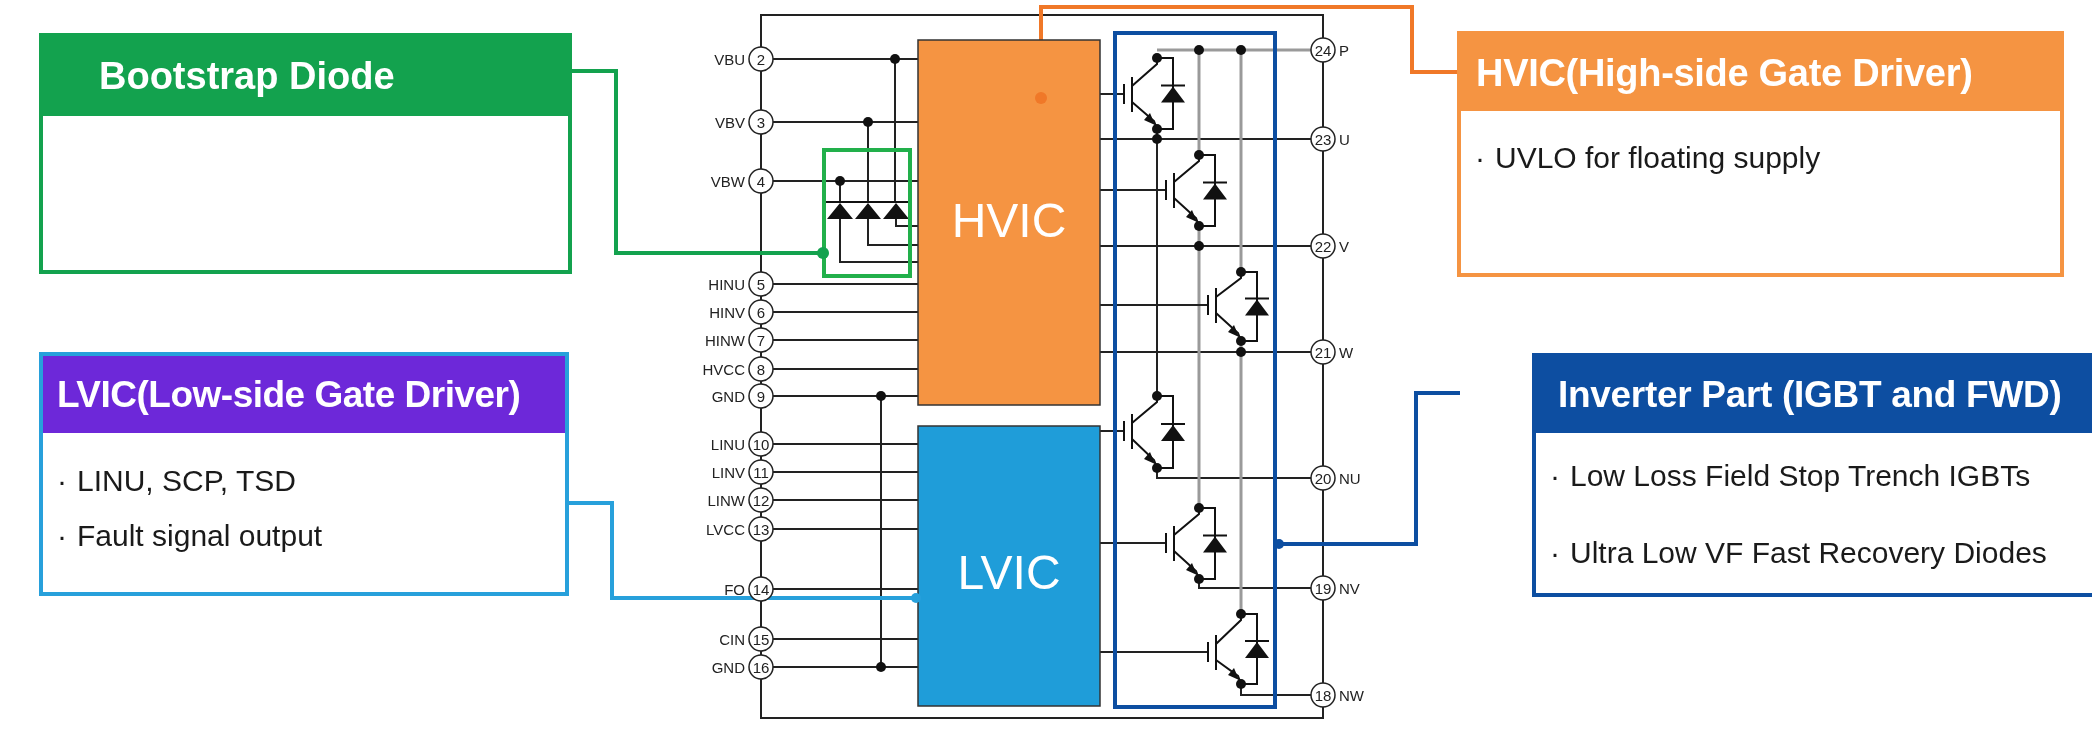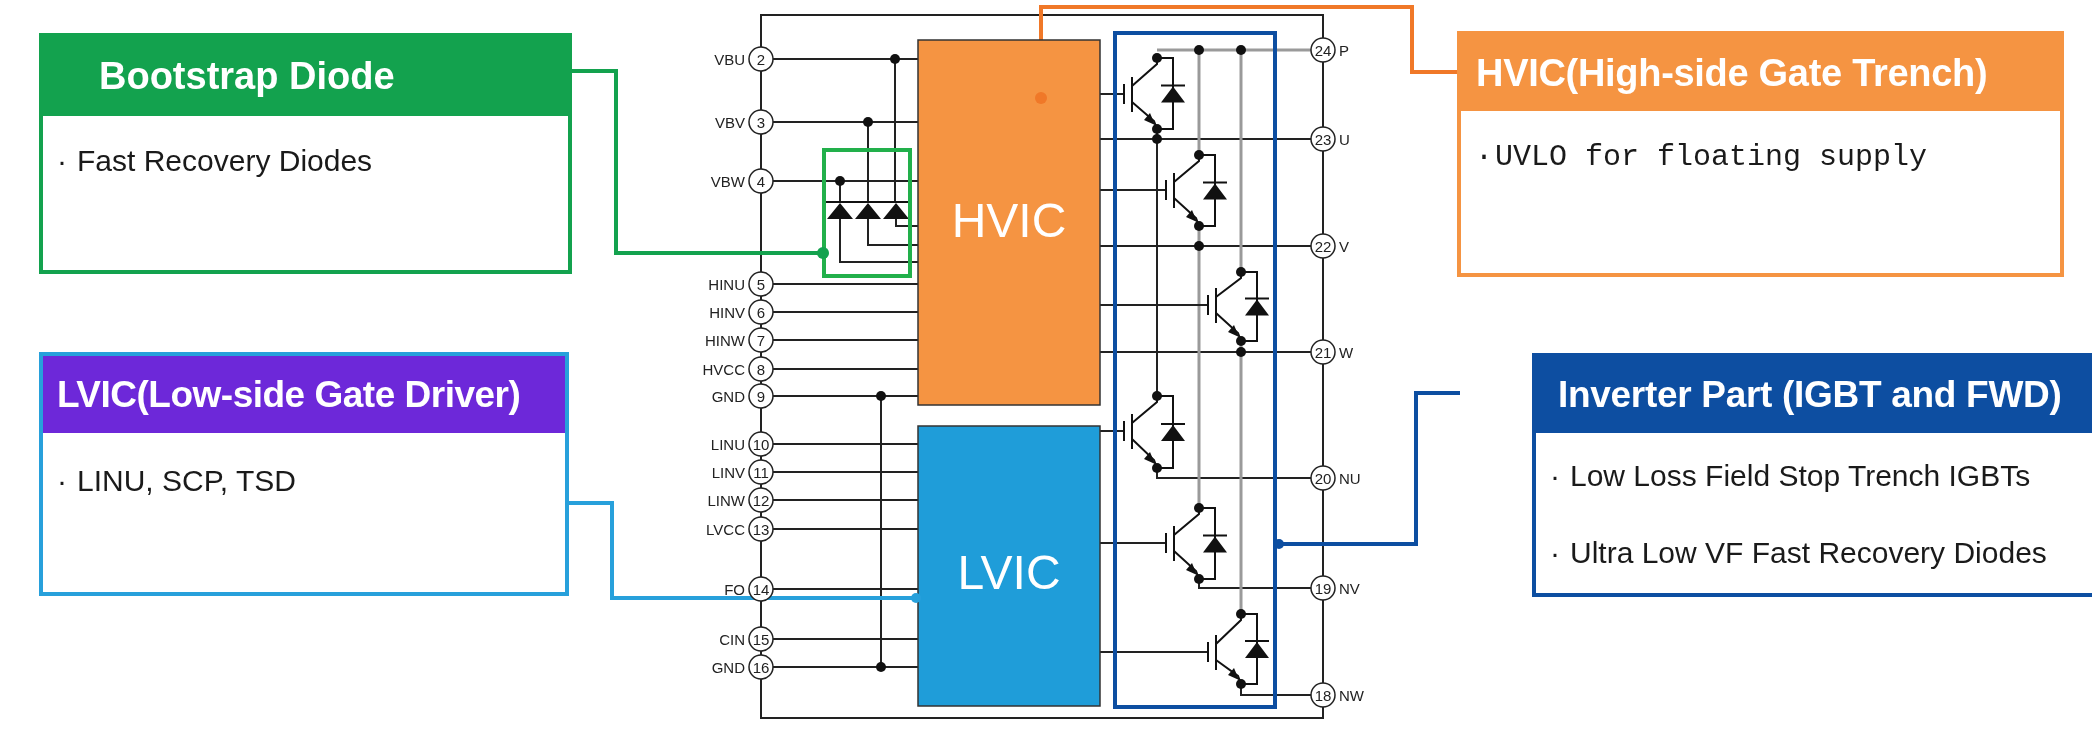--- a/index.html
+++ b/index.html
@@ -12,21 +12,21 @@
   #bootstrap { left:39px; top:33px; width:533px; height:241px; border:4px solid #13a24e;padding-left:16px; }
   #bootstrap .hdr { height:79px; background:#13a24e; font-size:38px; padding-left:56px; }
   #bootstrap ul { top:107px; }
   #lvic { left:39px; top:352px; width:530px; height:244px; border:4px solid #27a0db; }
   #lvic .hdr { height:77px; background:#6d28d9; font-size:37px; padding-left:14px; letter-spacing:-0.5px; }
   #lvic ul { top:108px; }
   #lvic li { margin-bottom:22px; }
   #hvic { left:1457px; top:31px; width:607px; height:246px; border:4px solid #f59442; }
   #hvic .hdr { height:76px; background:#f59442; font-size:38px; padding-left:15px; letter-spacing:-0.3px; }
   #hvic ul { top:92px; }
-  #hvic li.gap { margin-top:14px;font-family:Liberation Mono, monospace; }
+  #hvic li.gap { margin-top:14px; }
   #inverter { left:1532px; top:353px; width:604px; height:244px; border:4px solid #0d4ea1; }
   #inverter .hdr { height:76px; background:#0d4ea1; font-size:37px; padding-left:22px; letter-spacing:-0.3px; }
   #inverter ul { top:102px; }
   #inverter li { margin-bottom:44px; }
   svg { position:absolute; left:0; top:0; }
   .pinlbl { font-family:"Liberation Sans", sans-serif; font-size:15px; fill:#222; }
   .pinnum { font-family:"Liberation Sans", sans-serif; font-size:15px; fill:#222; text-anchor:middle; dominant-baseline:central; }
   .blk { font-family:"Liberation Sans", sans-serif; font-size:48px; fill:#fff; text-anchor:middle; dominant-baseline:central; }
 </style>
 </head>
@@ -242,34 +242,32 @@
       <text x="1323" y="588" class="pinnum" font-size="13">19</text>
       <text class="pinlbl" dominant-baseline="central" x="1339" y="588" text-anchor="start">NV</text>
       <circle cx="1323" cy="695" r="12" fill="#fff" stroke="#222" stroke-width="1.5"></circle>
       <text x="1323" y="695" class="pinnum" font-size="13">18</text>
       <text class="pinlbl" dominant-baseline="central" x="1339" y="695" text-anchor="start">NW</text>
     </g>
 </svg>
 
 <div class="callout" id="bootstrap">
   <div class="hdr">Bootstrap Diode</div>
-  <ul>
-    <li>Fast Recovery Diodes</li>
-  </ul>
 </div>
 
 <div class="callout" id="lvic">
   <div class="hdr">LVIC(Low-side Gate Driver)</div>
   <ul>
     <li>LINU, SCP, TSD</li>
+    <li>Fault signal output</li>
   </ul>
 </div>
 
 <div class="callout" id="hvic">
-  <div class="hdr">HVIC(High-side Gate Trench)</div>
+  <div class="hdr">HVIC(High-side Gate Driver)</div>
   <ul>
     <li class="gap">UVLO for floating supply</li>
   </ul>
 </div>
 
 <div class="callout" id="inverter">
   <div class="hdr">Inverter Part (IGBT and FWD)</div>
   <ul>
     <li>Low Loss Field Stop Trench IGBTs</li>
     <li>Ultra Low VF Fast Recovery Diodes</li>

